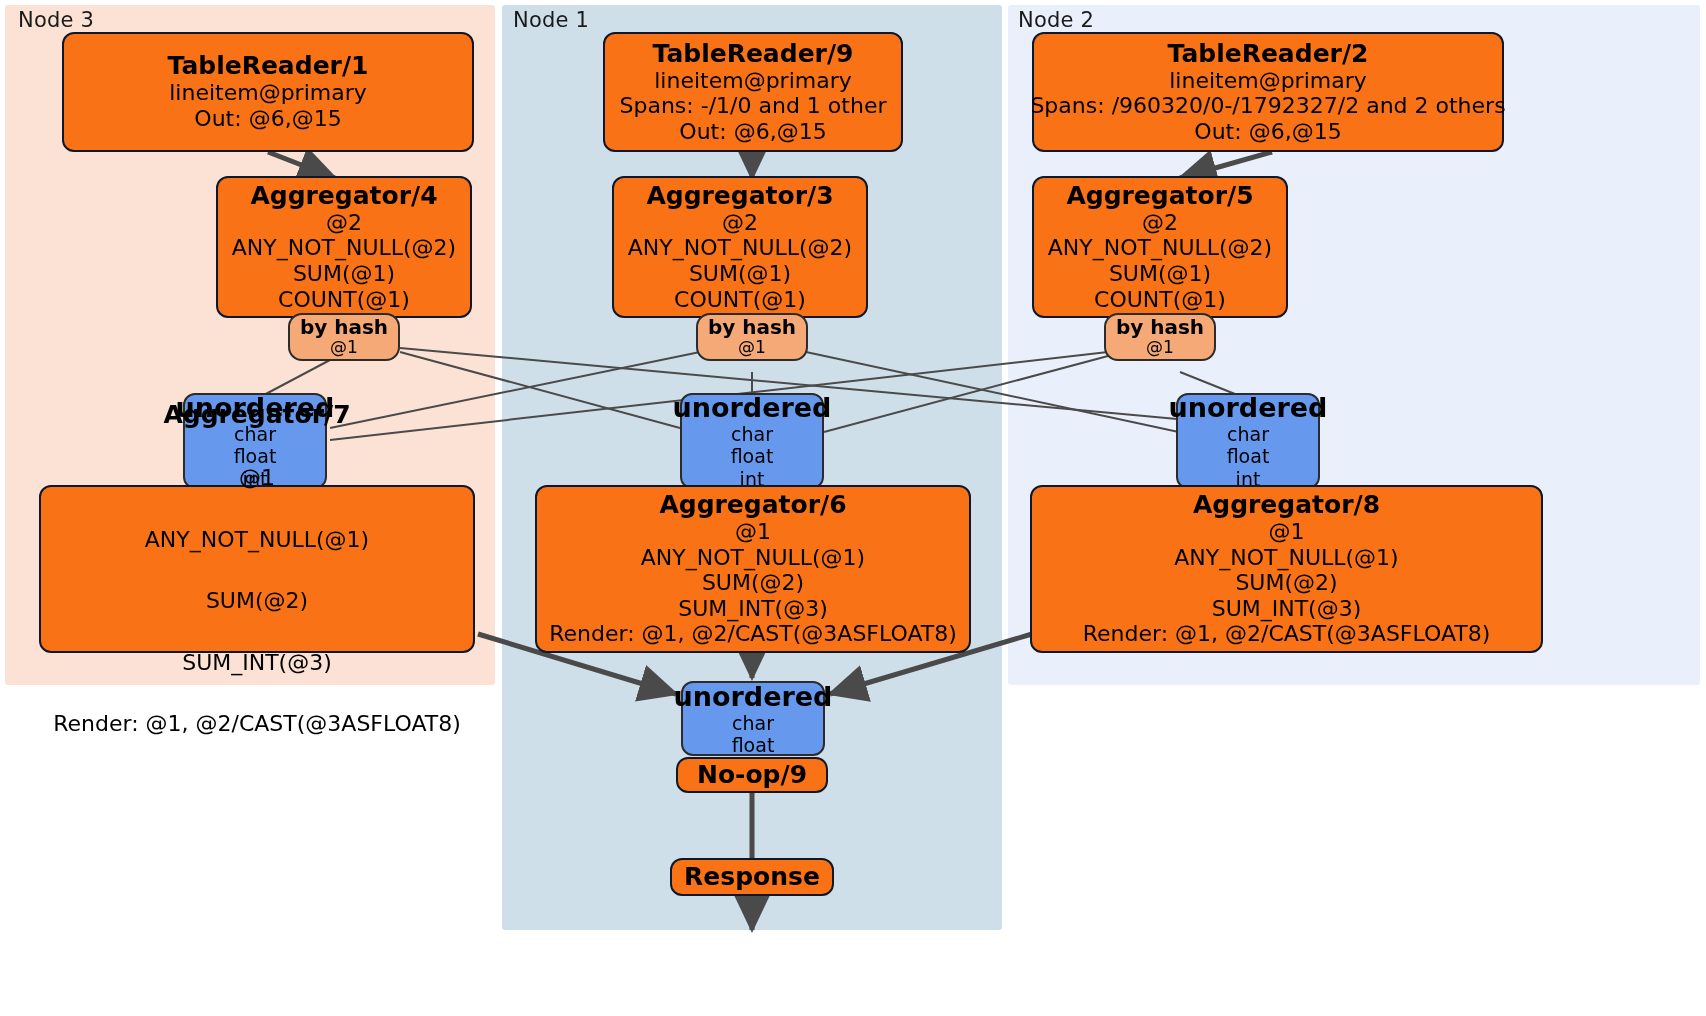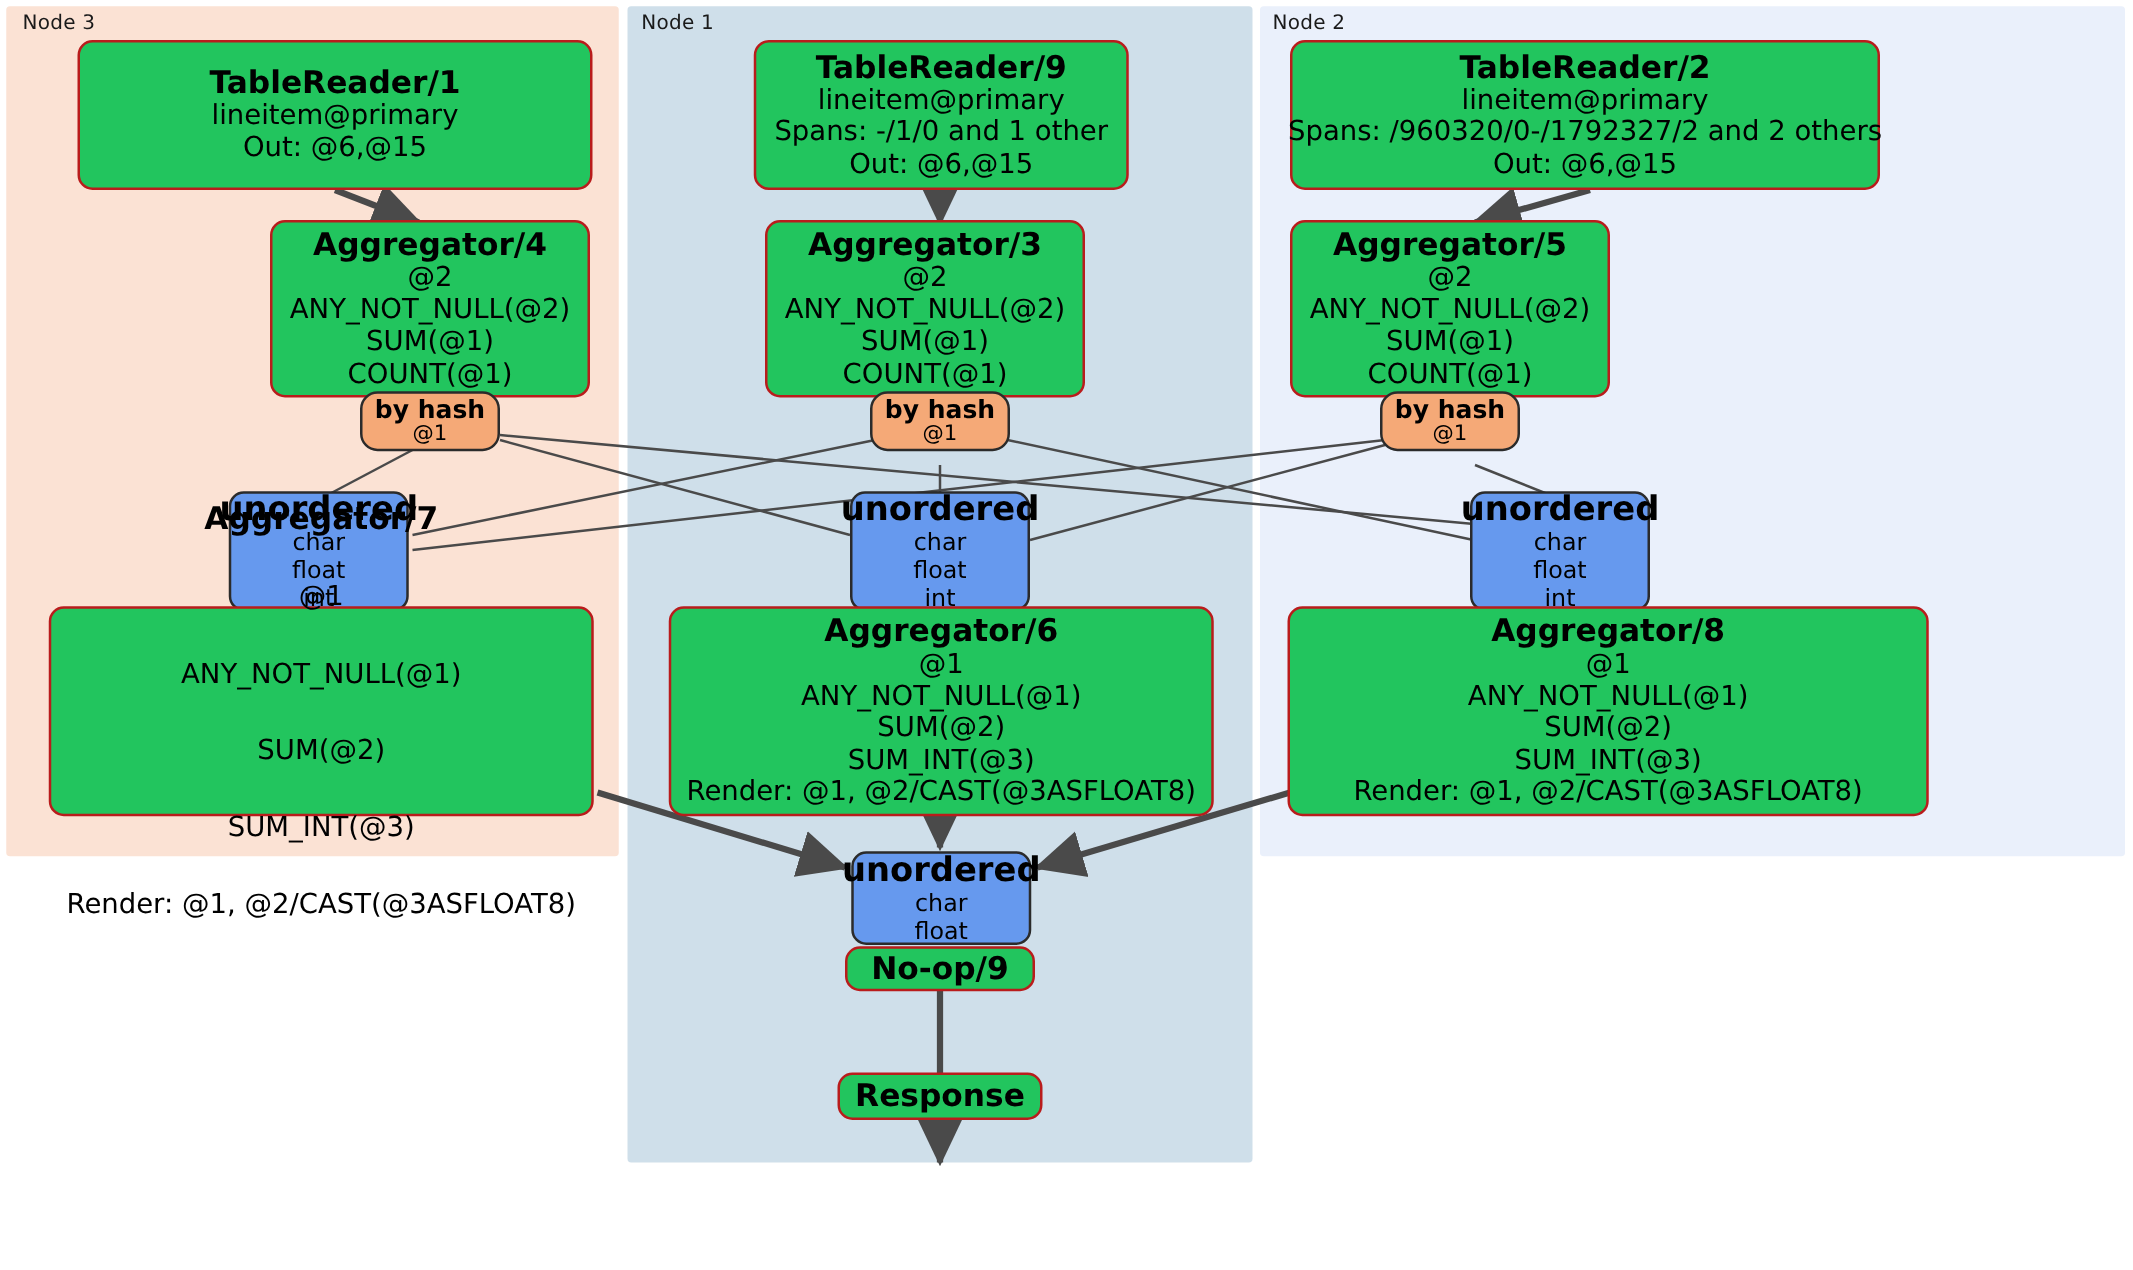--- a/index.html
+++ b/index.html
@@ -1,29 +1,29 @@
 <!DOCTYPE html>
 <html><head>
 <meta charset="utf-8">
 <style>
   html,body{margin:0;padding:0;background:#ffffff;}
   body{width:1706px;height:1016px;position:relative;overflow:hidden;
        font-family:"DejaVu Sans","Liberation Sans",sans-serif;}
   #stage{position:absolute;left:0;top:0;width:1706px;height:1016px;}
 
   .panel{position:absolute;border-radius:3px;}
-  .panel-label{position:absolute;font-size:16px;color:#1a1a1a;letter-spacing:0.2px;}
+  .panel-label{position:absolute;font-size:21px;color:#1a1a1a;letter-spacing:0.2px;}
 
   svg.edges{position:absolute;left:0;top:0;width:1706px;height:1016px;overflow:visible;
             pointer-events:none;}
 
   .node{position:absolute;box-sizing:border-box;display:flex;flex-direction:column;
         align-items:center;justify-content:center;text-align:center;}
 
-  .proc{background:#22c55e;border:2px solid #b91c1c;border-radius:12px;
+  .proc{background:#f97316;border:2px solid #0f172a;border-radius:12px;
         color:#000;padding:6px 12px;}
   .proc .ttl{font-size:25px;font-weight:bold;line-height:1.12;white-space:nowrap;}
   .proc .ln{font-size:22px;line-height:1.16;white-space:nowrap;}
 
   .router{background:#6699ee;border:2px solid #2b2b2b;border-radius:12px;color:#000;}
   .router .ttl{font-size:27px;font-weight:bold;line-height:1.15;}
   .router .ln{font-size:19px;line-height:1.18;}
 
   .hash{background:#f5a977;border:2px solid #2b2b2b;border-radius:14px;color:#000;}
   .hash .ttl{font-size:20px;font-weight:bold;line-height:1.1;}

